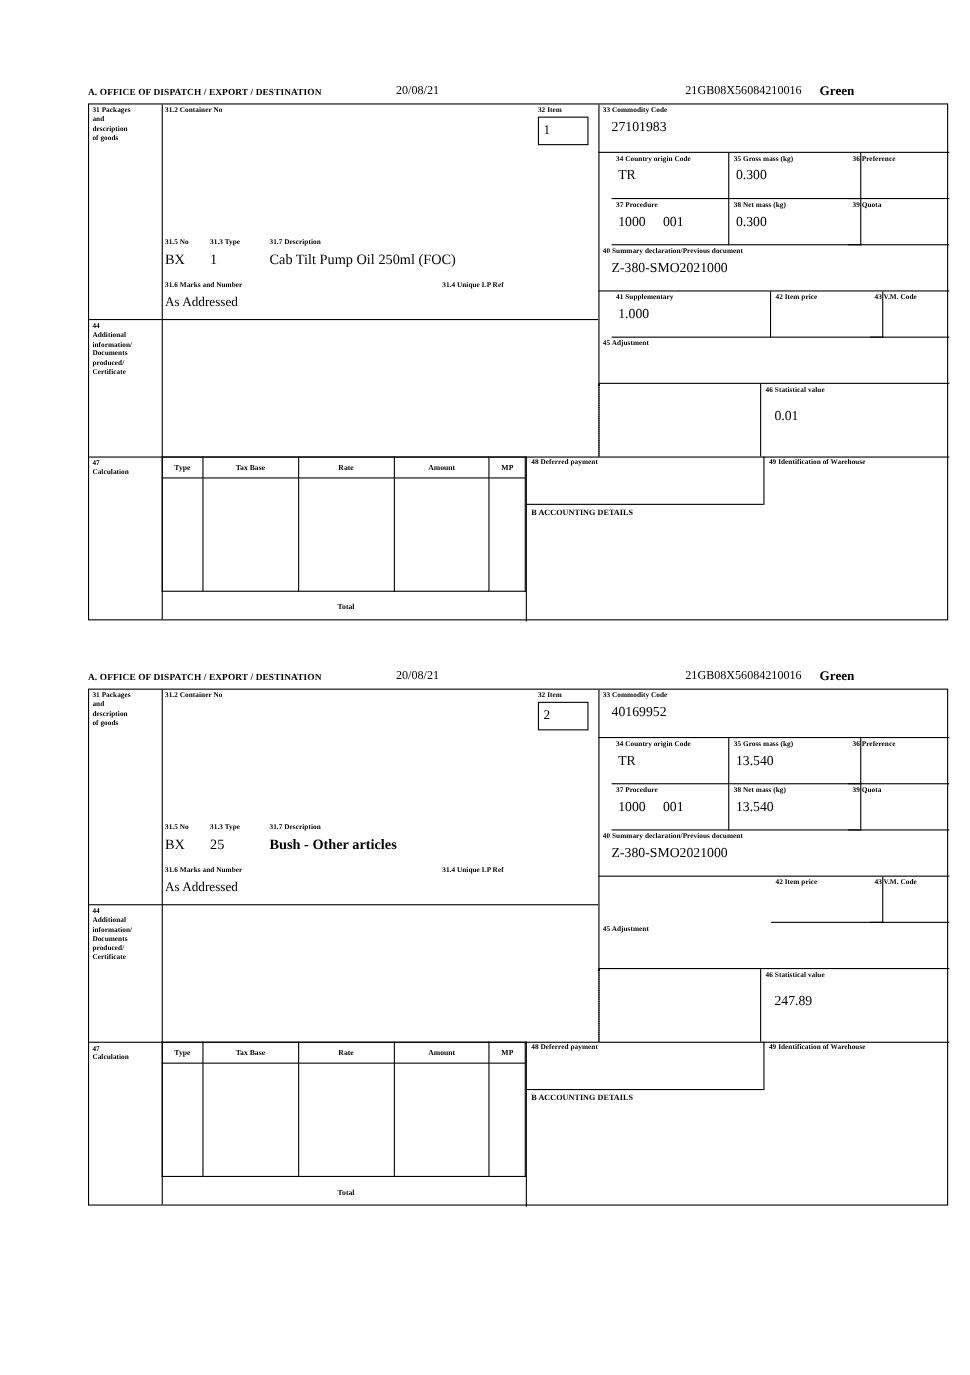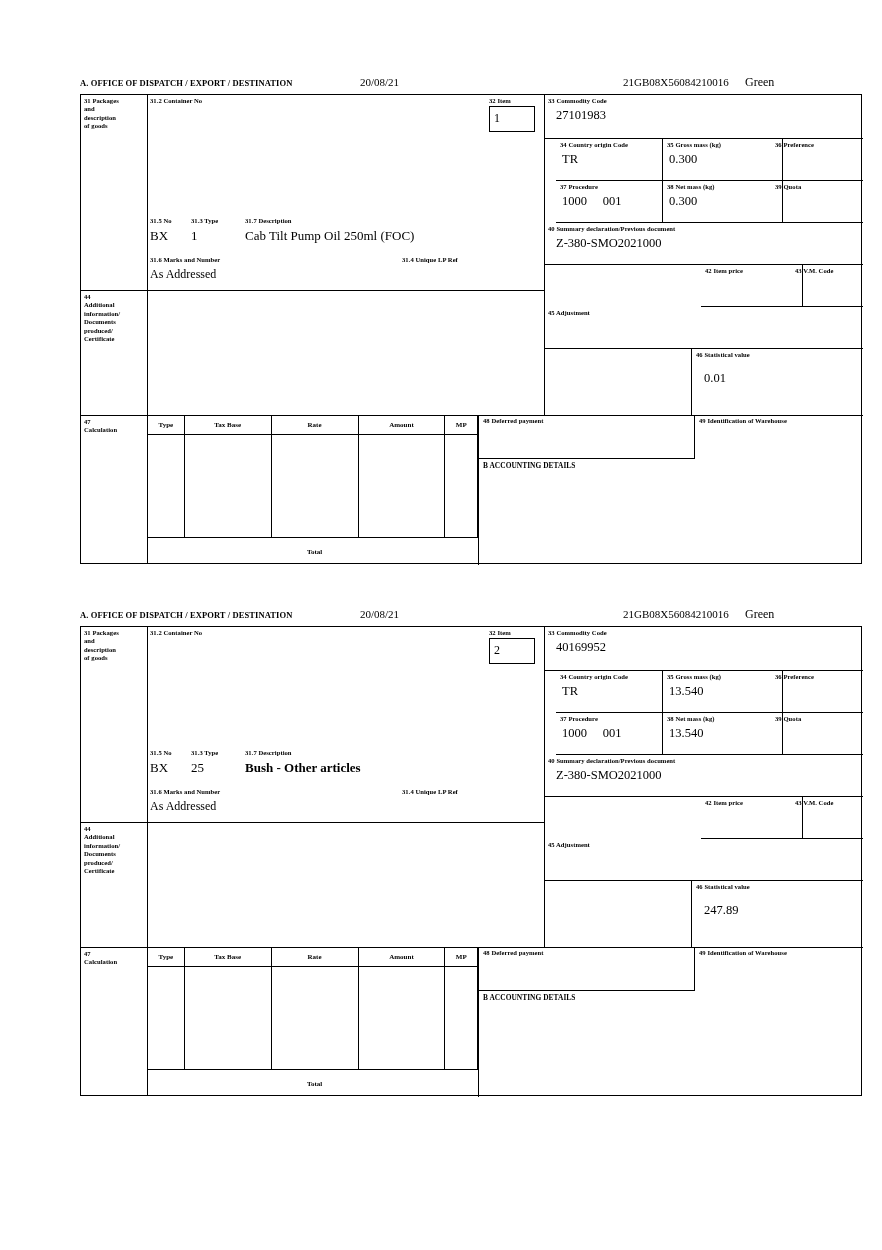--- a/index.html
+++ b/index.html
@@ -54,21 +54,21 @@
     top: -2px;
     font-size: 11px;
     font-weight: normal;
     margin-left: 38px;
   }
   .hdr .colour {
     position: absolute;
     left: 665px;
     top: -3px;
     font-size: 12px;
-    font-weight: normal;
+    font-weight: bold;
   }
 
   
   .box {
     position: relative;
     border: 1.2px solid #000;
     height: 470px;
     box-sizing: border-box;
   }
 
@@ -217,20 +217,24 @@
       <div class="c bb" style="left:690px;top:86px;width:92px;height:42px;">
         <div class="lbl" style="padding:2px 0 0 4px;">39 Quota</div>
         <div class="val" style="padding:3px 0 0 6px;font-size:12.5px;"></div>
       </div>
 
       <div class="c bb" style="left:463px;top:128px;width:319px;height:42px;">
         <div class="lbl" style="padding:2px 0 0 4px;">40 Summary declaration/Previous document</div>
         <div class="val" style="padding:3px 0 0 12px;font-size:12.5px;">Z-380-SMO2021000</div>
       </div>
 
+      <div class="c bb br" style="left:463px;top:170px;width:145px;height:42px;">
+        <div class="lbl" style="padding:2px 0 0 4px;">41 Supplementary</div>
+        <div class="val" style="padding:3px 0 0 6px;font-size:12.5px;">1.000</div>
+      </div>
       <div class="c bb br" style="left:608px;top:170px;width:102px;height:42px;">
         <div class="lbl" style="padding:2px 0 0 4px;">42 Item price</div>
         <div class="val" style="padding:3px 0 0 6px;font-size:12.5px;"></div>
       </div>
       <div class="c bb" style="left:710px;top:170px;width:72px;height:42px;">
         <div class="lbl" style="padding:2px 0 0 4px;">43 V.M. Code</div>
         <div class="val" style="padding:3px 0 0 6px;font-size:12.5px;"></div>
       </div>
 
       <div class="c bb" style="left:463px;top:212px;width:319px;height:42px;">

